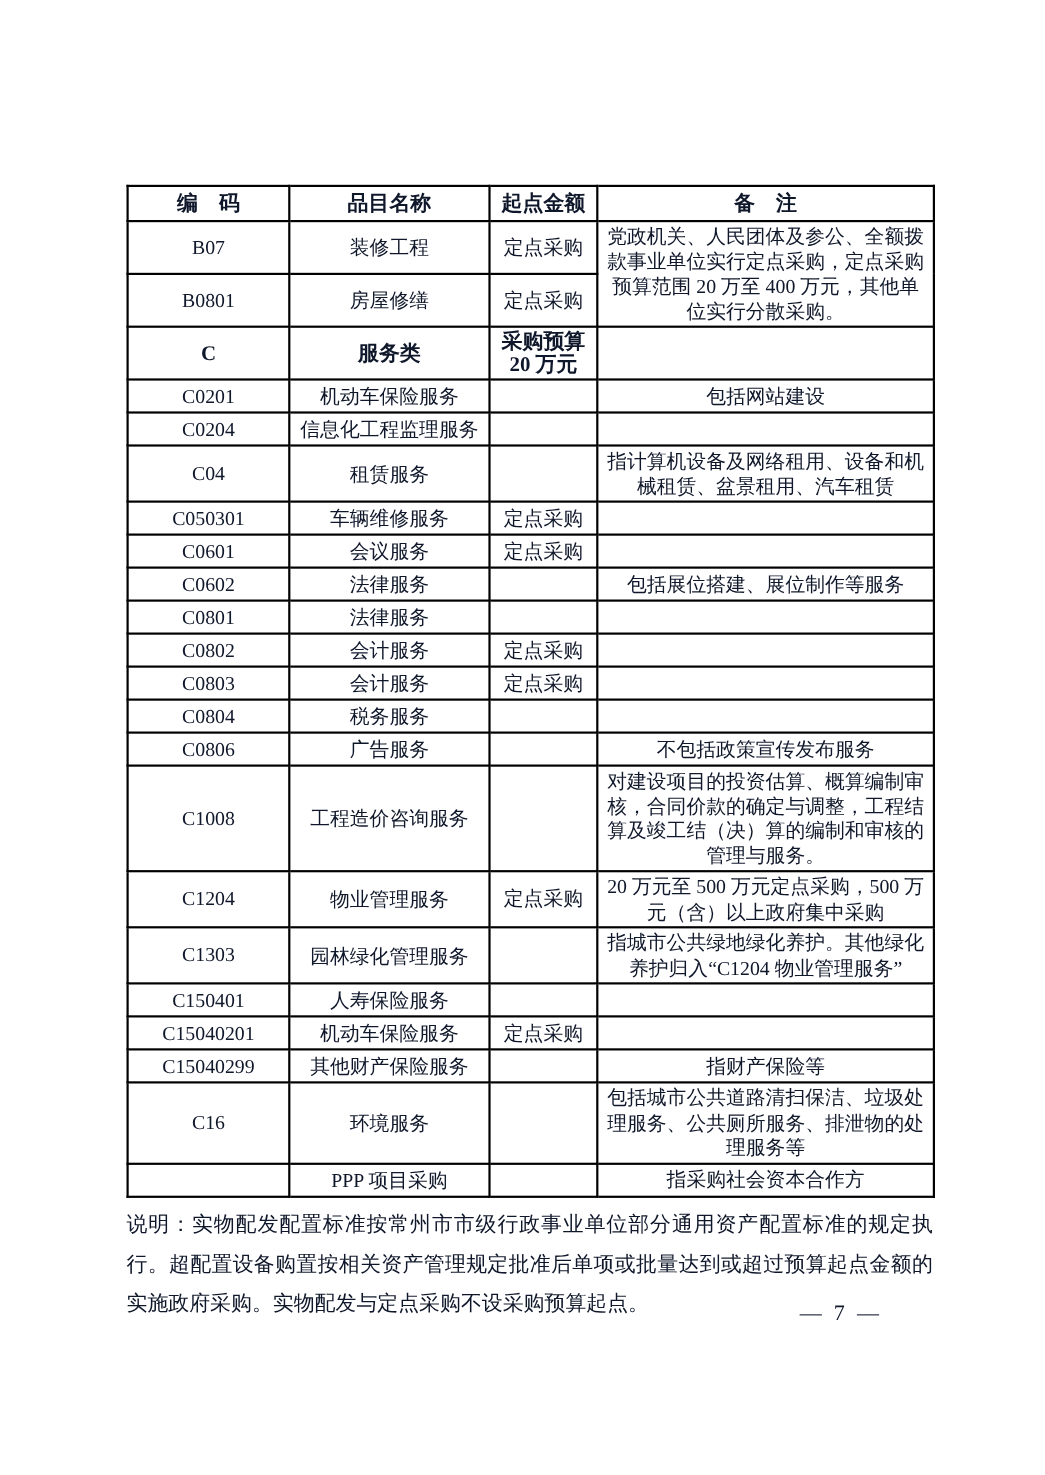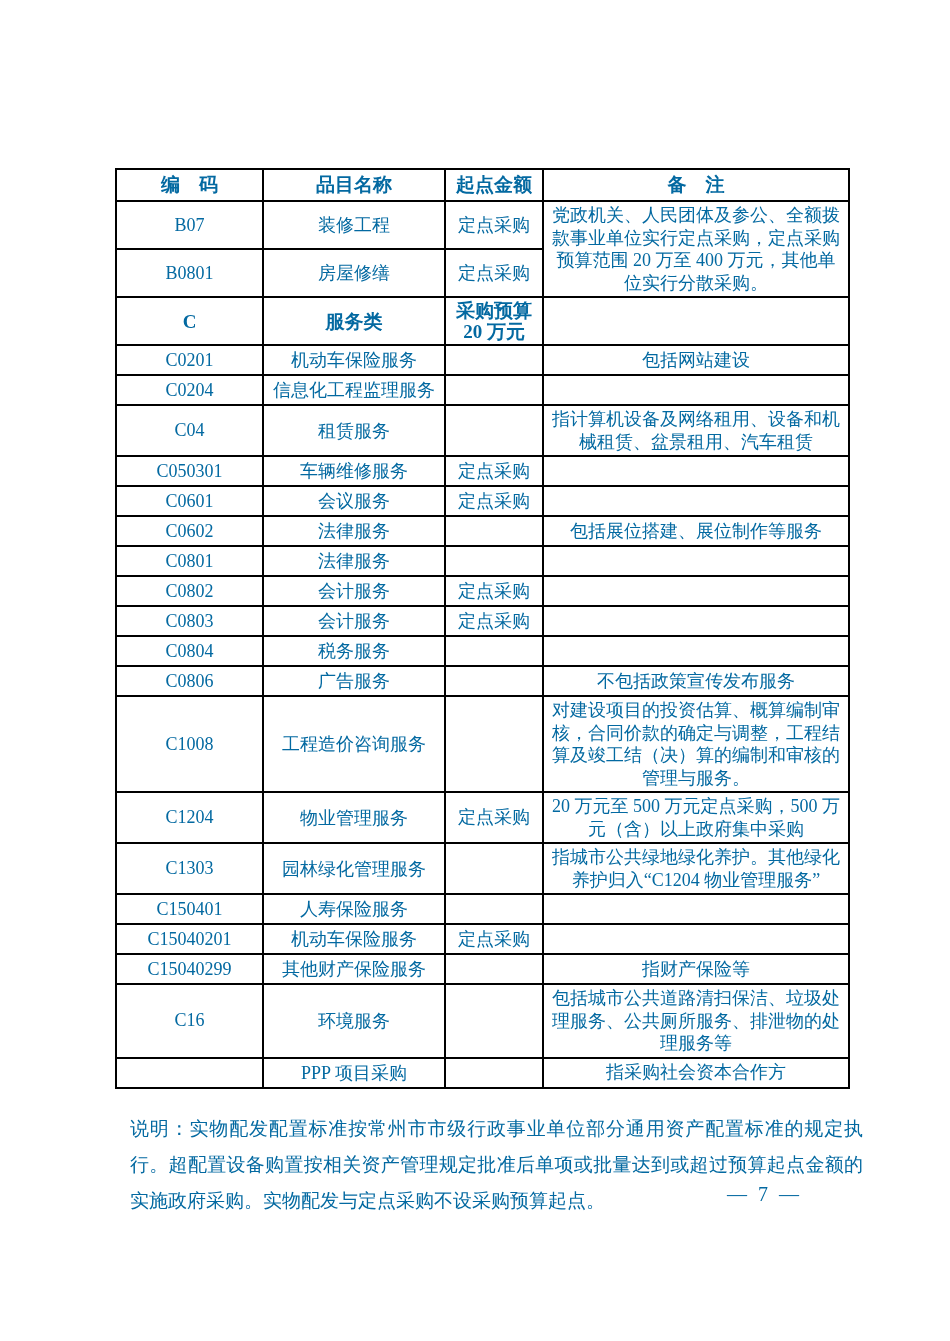--- a/index.html
+++ b/index.html
@@ -2,21 +2,21 @@
 <html><head>
 <meta charset="utf-8">
 <style>
   * { box-sizing: border-box; }
   html, body { margin: 0; padding: 0; background: #ffffff; }
   .page {
     position: relative;
     width: 950px;
     height: 1341px;
     background: #ffffff;
-    color: #0369a1;
+    color: #0f172a;
     font-family: "Liberation Serif", "DejaVu Serif", serif;
     overflow: hidden;
   }
   .table-wrap {
     position: absolute;
     left: 115px;
     top: 168px;
     width: 733px;
   }
   table.proc {
@@ -48,21 +48,21 @@
     font-size: 17px;
     line-height: 22.5px;
     padding: 3px 5px 3px 8px;
   }
   tr.bold td { font-weight: bold; font-size: 19px; line-height: 21px; }
   .note {
     position: absolute;
     left: 115px;
     top: 1096px;
     width: 733px;
-    margin: 15px;
+    margin: 0;
     font-size: 19px;
     line-height: 36px;
     text-align: justify;
   }
   .page-num {
     position: absolute;
     top: 1183px;
     right: 148px;
     font-size: 20px;
     letter-spacing: 3px;

